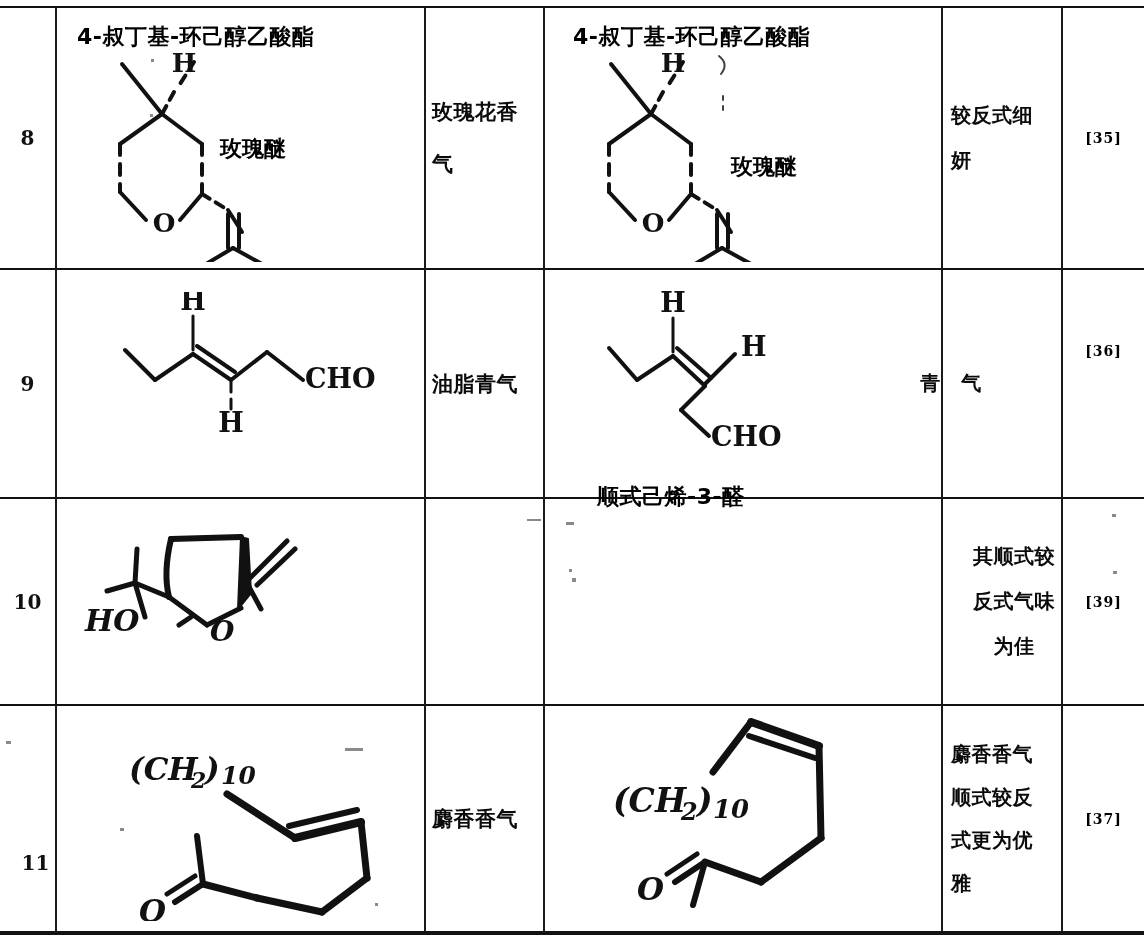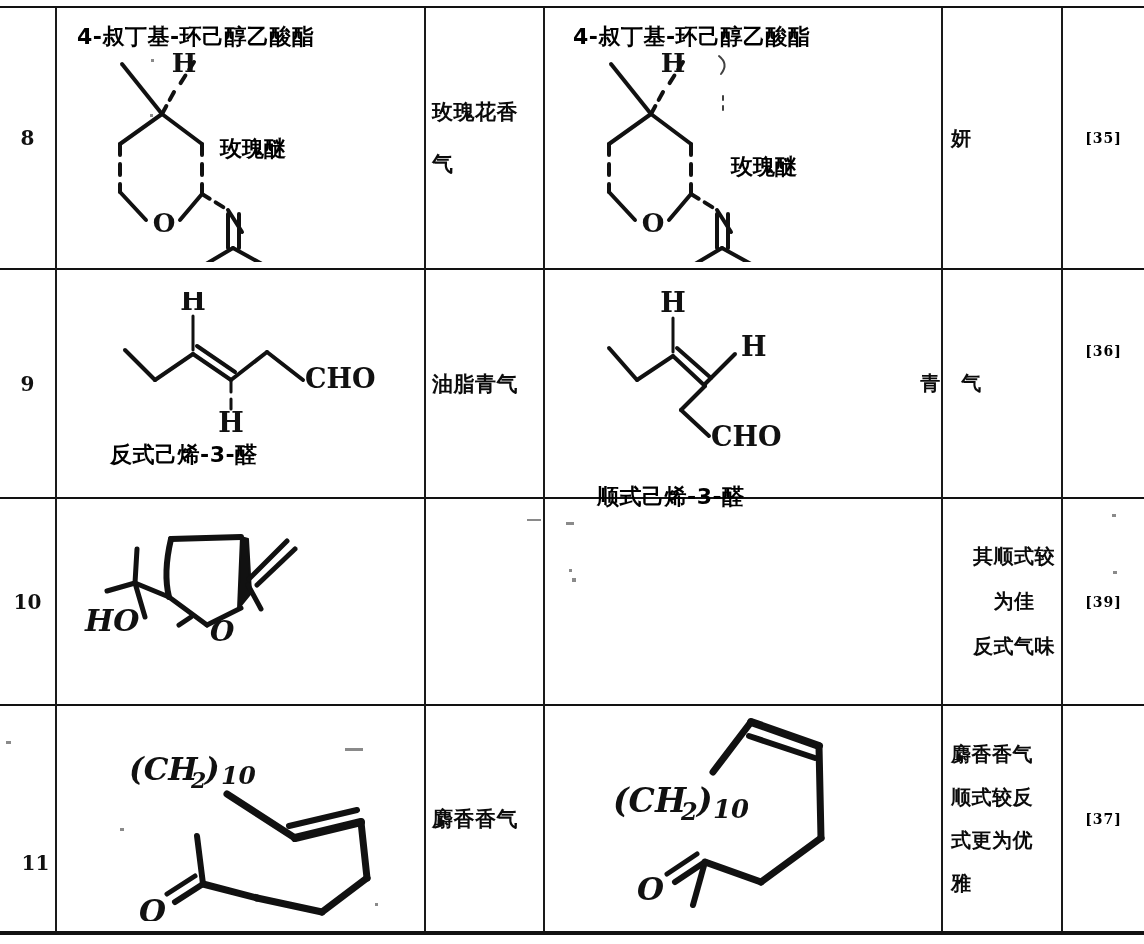--- a/index.html
+++ b/index.html
@@ -162,20 +162,21 @@
           </g>
           <text x="82" y="20" font-family="DejaVu Serif, Liberation Serif, serif" font-size="26" font-weight="700" fill="#111" text-anchor="middle">H</text>
           <text x="62" y="180" font-family="DejaVu Serif, Liberation Serif, serif" font-size="26" font-weight="700" fill="#111" text-anchor="middle">O</text>
         </svg>
       </div>
 
       <div class="clabel" style="left:186px;top:144px;">玫瑰醚</div>
     </div>
 
     <div class="cell note cjk" style="left:943px;top:2px;width:118px;height:260px;">
+      <span class="ln">较反式细</span>
       <span class="ln">妍</span>
     </div>
 
     <div class="cell ref" style="left:1063px;top:2px;width:81px;height:260px;">[35]</div>
 
     <div class="cell idx" style="left:0;top:264px;width:55px;height:227px;">9</div>
 
     <div class="cell" style="left:57px;top:264px;width:367px;height:227px;">
 
       <div class="struct" style="left:50px;top:22px;">
@@ -194,21 +195,20 @@
 
             <line x1="124" y1="88" x2="160" y2="60"></line>
             <line x1="160" y1="60" x2="196" y2="88"></line>
           </g>
           <text x="86" y="18" font-family="DejaVu Serif, Liberation Serif, serif" font-size="27" font-weight="700" fill="#111" text-anchor="middle">H</text>
           <text x="124" y="140" font-family="DejaVu Serif, Liberation Serif, serif" font-size="27" font-weight="700" fill="#111" text-anchor="middle">H</text>
           <text x="198" y="96" font-family="DejaVu Serif, Liberation Serif, serif" font-size="27" font-weight="700" fill="#111">CHO</text>
         </svg>
       </div>
 
-      <div class="cname" style="left:53px;top:170px;">反式己烯-3-醛</div>
     </div>
 
     <div class="cell odor cjk" style="left:426px;top:264px;width:117px;height:227px;justify-content:center;">
       <span class="ln">油脂青气</span>
     </div>
 
     <div class="cell" style="left:545px;top:264px;width:396px;height:227px;">
 
       <div class="struct" style="left:48px;top:16px;">
         <svg width="260" height="170" viewBox="0 0 260 170">
@@ -273,22 +273,22 @@
         </svg>
       </div>
     </div>
 
     <div class="cell odor cjk" style="left:426px;top:493px;width:117px;height:205px;"></div>
 
     <div class="cell" style="left:545px;top:493px;width:396px;height:205px;"></div>
 
     <div class="cell note cjk" style="left:943px;top:493px;width:134px;height:205px;text-align:center;">
       <span class="ln">其顺式较</span>
+      <span class="ln">反式气味</span>
       <span class="ln">为佳</span>
-      <span class="ln">反式气味</span>
     </div>
 
     <div class="cell ref" style="left:1063px;top:493px;width:81px;height:205px;">[39]</div>
 
     <div class="cell idx" style="left:0;top:700px;width:71px;height:225px;margin-top:44px;">11</div>
 
     <div class="cell" style="left:57px;top:700px;width:367px;height:225px;">
 
       <div class="struct" style="left:60px;top:20px;">
         <svg width="300" height="195" viewBox="0 0 300 195">

